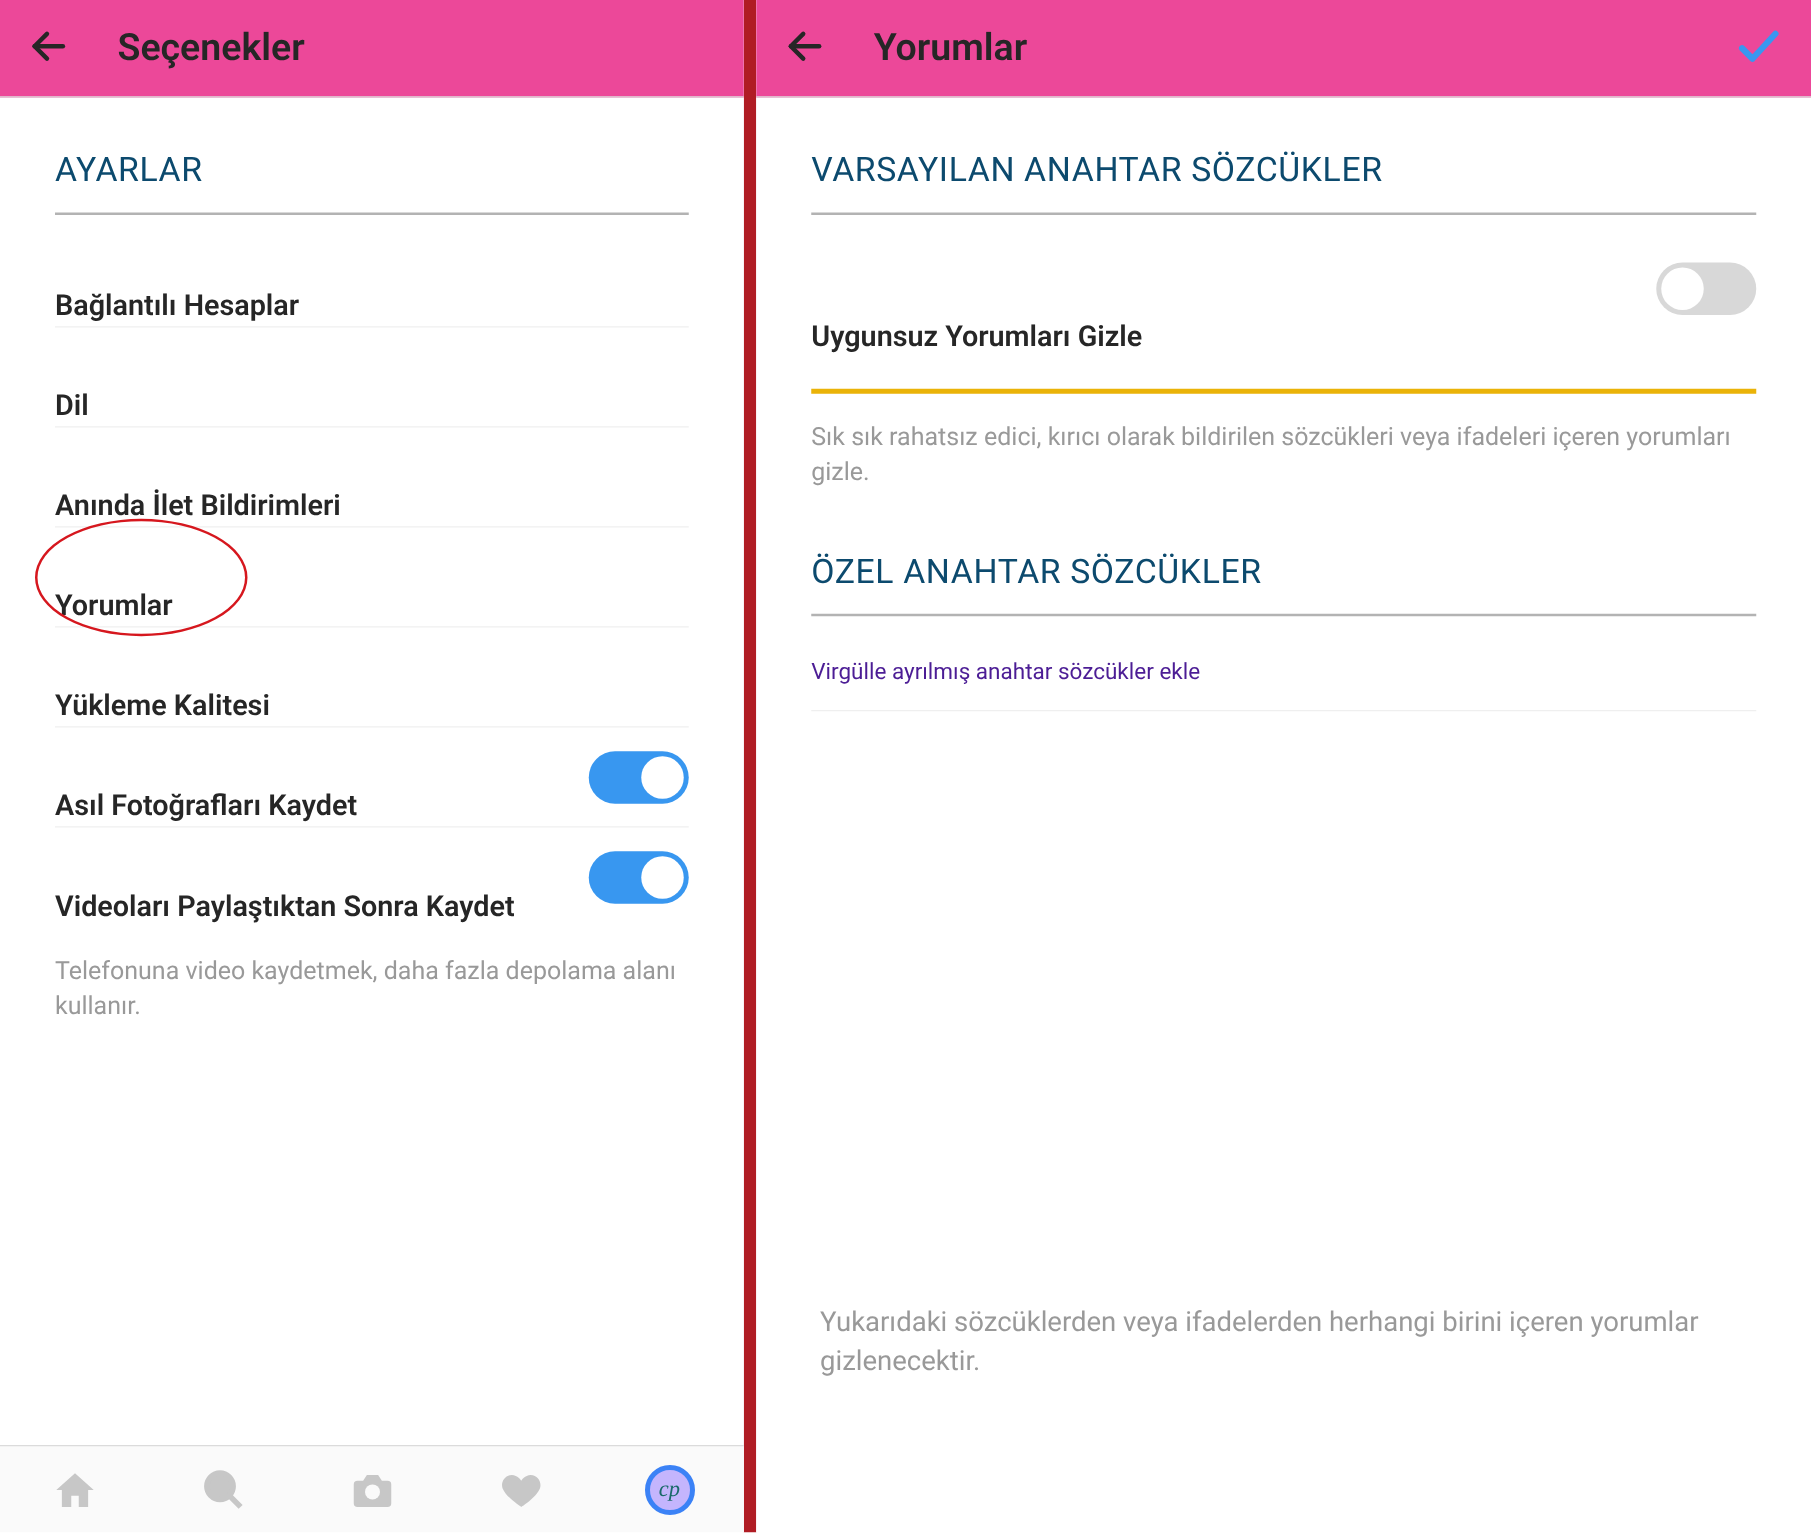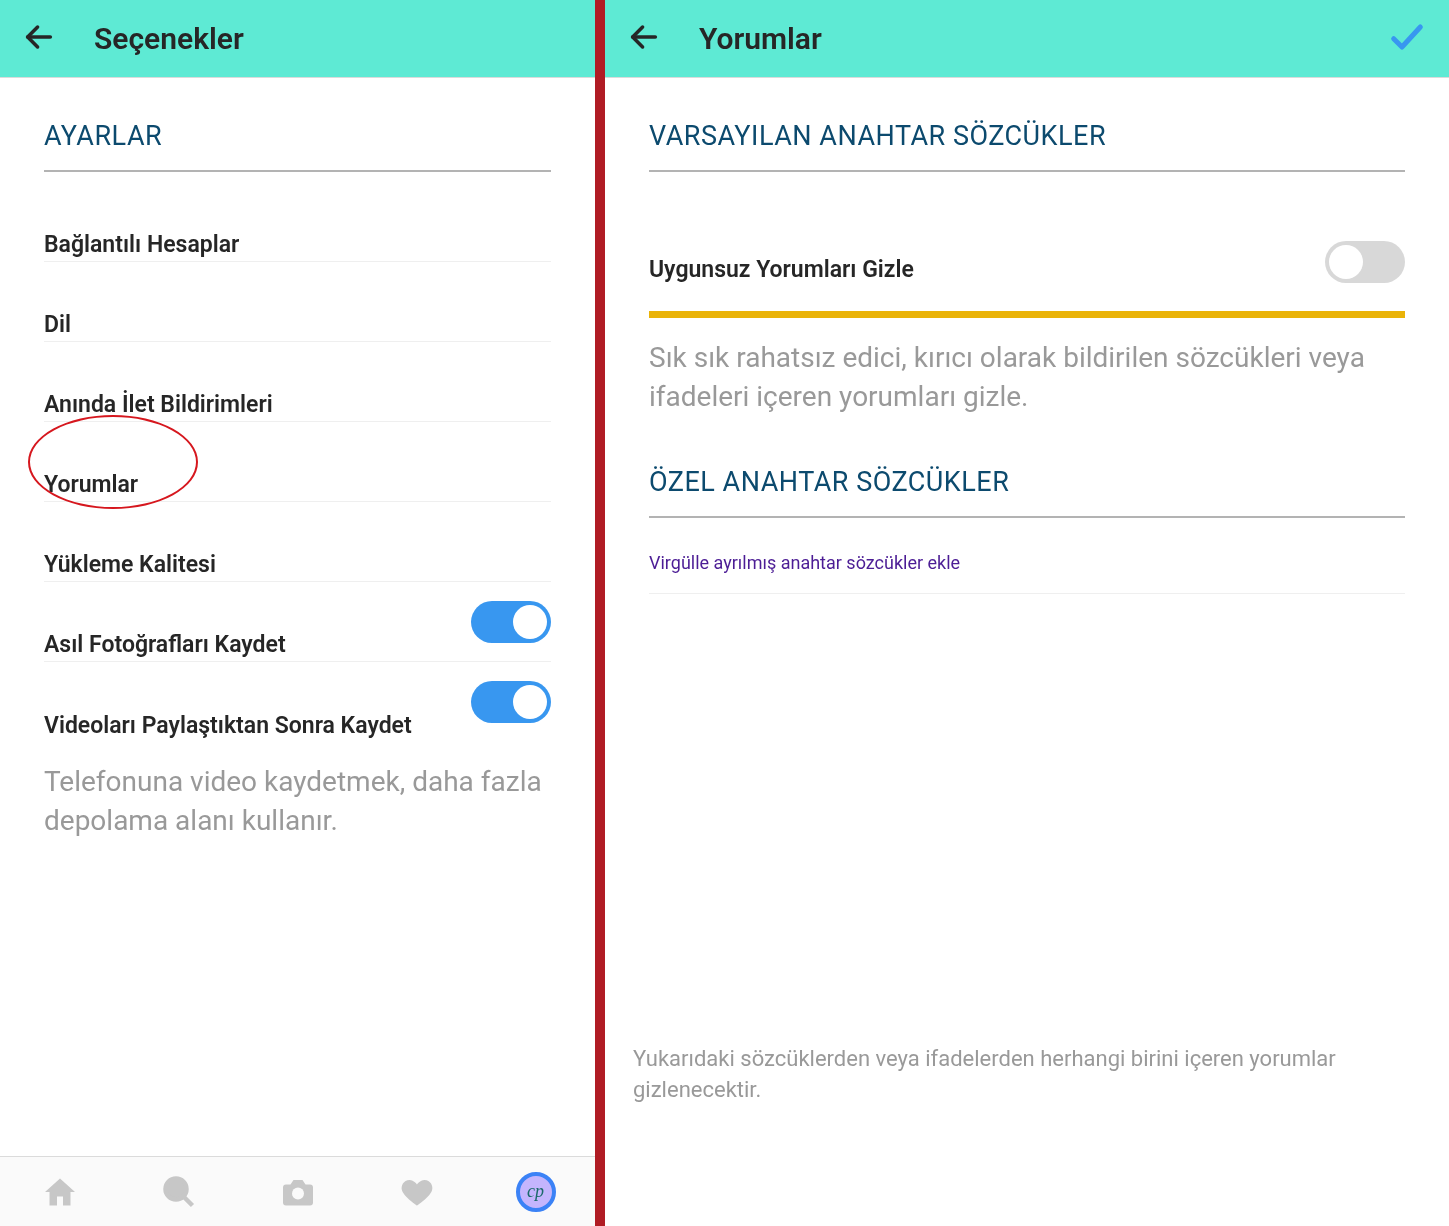--- a/index.html
+++ b/index.html
@@ -19,21 +19,21 @@
   }
   .pane-left { width: 595px; }
   .divider-vertical {
     width: 10px;
     height: 100%;
     background: #b01c24;
   }
   .pane-right { flex: 1; }
   .header {
     height: 78px;
-    background: #5eead4;
+    background: #ec4899;
     border-bottom: 1px solid #dbdbdb;
     display: flex;
     align-items: center;
     padding: 0 22px;
     flex-shrink: 0;
   }
   .back-arrow-svg { width: 34px; height: 34px; }
   .header-title {
     font-size: 30px;
     font-weight: 600;
@@ -89,38 +89,38 @@
     width: 34px;
     height: 34px;
     border-radius: 50%;
     background: #fff;
     position: absolute;
     top: 4px;
   }
   .toggle-on .toggle-knob { right: 4px; }
   .toggle-off .toggle-knob { left: 4px; }
   .desc-text {
-    font-size: 28px;
+    font-size: 20px;
     color: #999;
     line-height: 1.4;
     margin-top: 20px;
   }
   .input-placeholder {
     font-size: 18px;
     color: #4c1d95;
     padding: 24px 0 20px 0;
     border-bottom: 1px solid #efefef;
   }
   .bottom-desc {
     font-size: 22px;
     color: #999;
     line-height: 1.4;
     position: absolute;
     bottom: 120px;
-    left: 28px;
+    left: 51px;
     right: 44px;
   }
   .bottom-nav {
     height: 70px;
     border-top: 1px solid #dbdbdb;
     background: #fafafa;
     display: flex;
     align-items: center;
     justify-content: space-around;
     flex-shrink: 0;
@@ -152,23 +152,23 @@
     border: 2px solid #d6171e;
     border-radius: 50%;
     width: 170px;
     height: 94px;
     left: -16px;
     top: -7px;
     pointer-events: none;
   }
   .row-with-toggle {
     display: flex;
-    align-items: flex-end;
+    align-items: flex-start;
     padding: 28px 0;
-    border-bottom: 7px solid #eab308;
+    border-bottom: 4px solid #eab308;
   }
   .row-with-toggle .list-item-label { flex: 1; }
 </style>
 </head>
 <body>
 
 <div class="pane pane-left">
   <div class="header">
     <span>
       <svg class="back-arrow-svg" viewBox="0 0 24 24" fill="none" stroke="#262626" stroke-width="2.5" stroke-linecap="round" stroke-linejoin="round">

